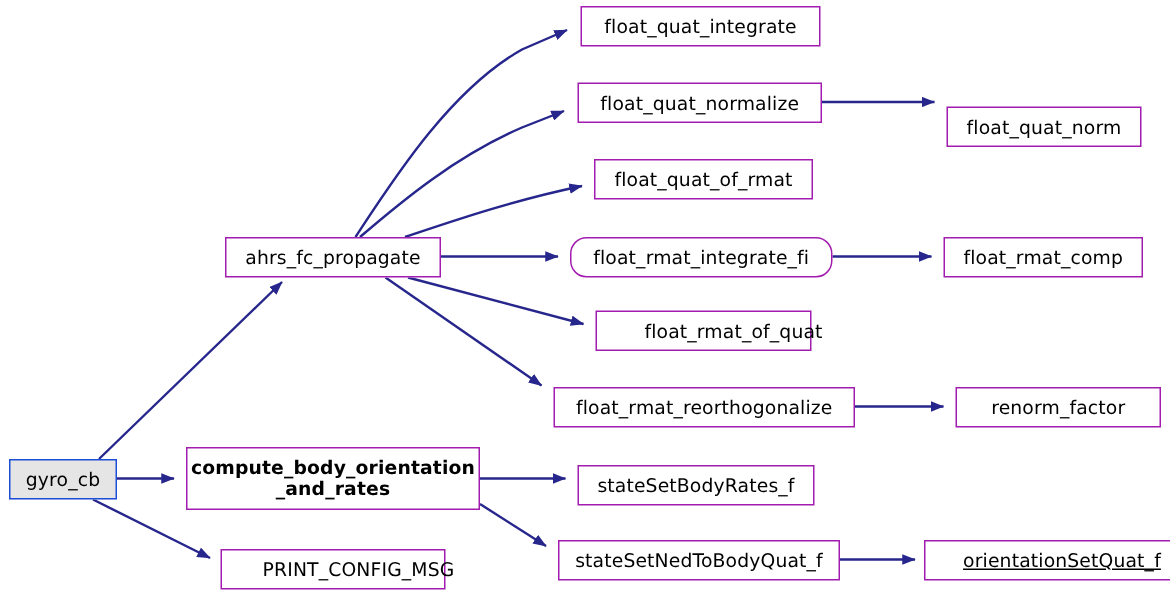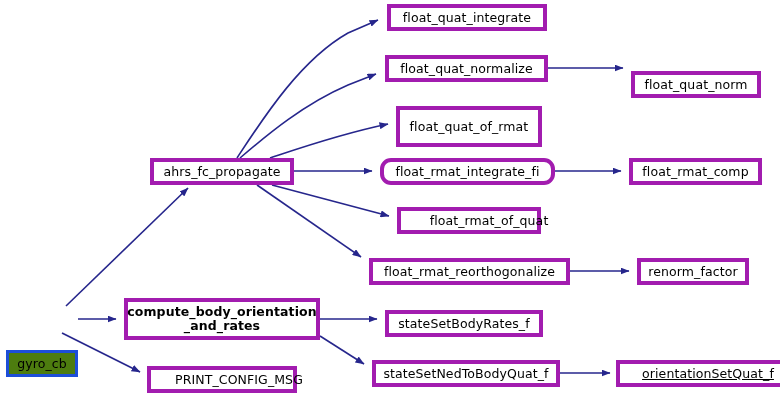--- a/index.html
+++ b/index.html
@@ -24,32 +24,31 @@
     pointer-events: none;
   }
   .node {
     position: absolute;
     box-sizing: border-box;
     display: flex;
     align-items: center;
     justify-content: center;
     text-align: center;
     background: #ffffff;
-    border: 4px solid #a21caf;
+    border: 1px solid #a21caf;
     color: #000000;
     font-size: 12.5px;
     line-height: 14px;
     letter-spacing: 0.1px;
     white-space: pre-line;
     z-index: 2;
   }
   .node.root {
-    background: #4d7c0f;
-    border: 3px solid #1d4ed8;
-    margin-top: 44px;
+    background: #e5e5e5;
+    border: 1px solid #1d4ed8;
   }
   .node-label {
     display: block;
     padding: 0 4px;
     white-space: pre-line;
   }
 </style>
 </head>
 <body>
 
@@ -79,24 +78,24 @@
       </g>
   </svg>
   <div id="nodes-group">
       <div class="node root" style="left: 6px; top: 306px; width: 72px; height: 27px;"><span class="node-label">gyro_cb</span></div>
       <div class="node" style="left: 124px; top: 298px; width: 196px; height: 42px; font-weight: bold;"><span class="node-label">compute_body_orientation
 _and_rates</span></div>
       <div class="node" style="left: 147px; top: 366px; width: 150px; height: 27px; padding-left: 34px;"><span class="node-label">PRINT_CONFIG_MSG</span></div>
       <div class="node" style="left: 150px; top: 158px; width: 144px; height: 27px;"><span class="node-label">ahrs_fc_propagate</span></div>
       <div class="node" style="left: 387px; top: 4px; width: 160px; height: 27px;"><span class="node-label">float_quat_integrate</span></div>
       <div class="node" style="left: 385px; top: 55px; width: 163px; height: 27px;"><span class="node-label">float_quat_normalize</span></div>
-      <div class="node" style="left: 396px; top: 106px; width: 146px; height: 41px;"><span class="node-label">float_quat_of_rmat</span></div>
+      <div class="node" style="left: 396px; top: 106px; width: 146px; height: 27px;"><span class="node-label">float_quat_of_rmat</span></div>
       <div class="node" style="left: 380px; top: 158px; width: 175px; height: 27px; border-radius: 11px;"><span class="node-label">float_rmat_integrate_fi</span></div>
       <div class="node" style="left: 397px; top: 207px; width: 144px; height: 27px; padding-left: 40px;"><span class="node-label">float_rmat_of_quat</span></div>
       <div class="node" style="left: 369px; top: 258px; width: 201px; height: 27px;"><span class="node-label">float_rmat_reorthogonalize</span></div>
       <div class="node" style="left: 631px; top: 71px; width: 130px; height: 27px;"><span class="node-label">float_quat_norm</span></div>
       <div class="node" style="left: 629px; top: 158px; width: 133px; height: 27px;"><span class="node-label">float_rmat_comp</span></div>
-      <div class="node" style="left: 637px; top: 258px; width: 112px; height: 27px;"><span class="node-label">renorm_factor</span></div>
+      <div class="node" style="left: 637px; top: 258px; width: 137px; height: 27px;"><span class="node-label">renorm_factor</span></div>
       <div class="node" style="left: 385px; top: 310px; width: 158px; height: 27px;"><span class="node-label">stateSetBodyRates_f</span></div>
       <div class="node" style="left: 372px; top: 360px; width: 188px; height: 27px;"><span class="node-label">stateSetNedToBodyQuat_f</span></div>
       <div class="node" style="left: 616px; top: 360px; width: 184px; height: 27px; text-decoration: underline;"><span class="node-label">orientationSetQuat_f</span></div>
     </div>
 </div>
 
 </body></html>

